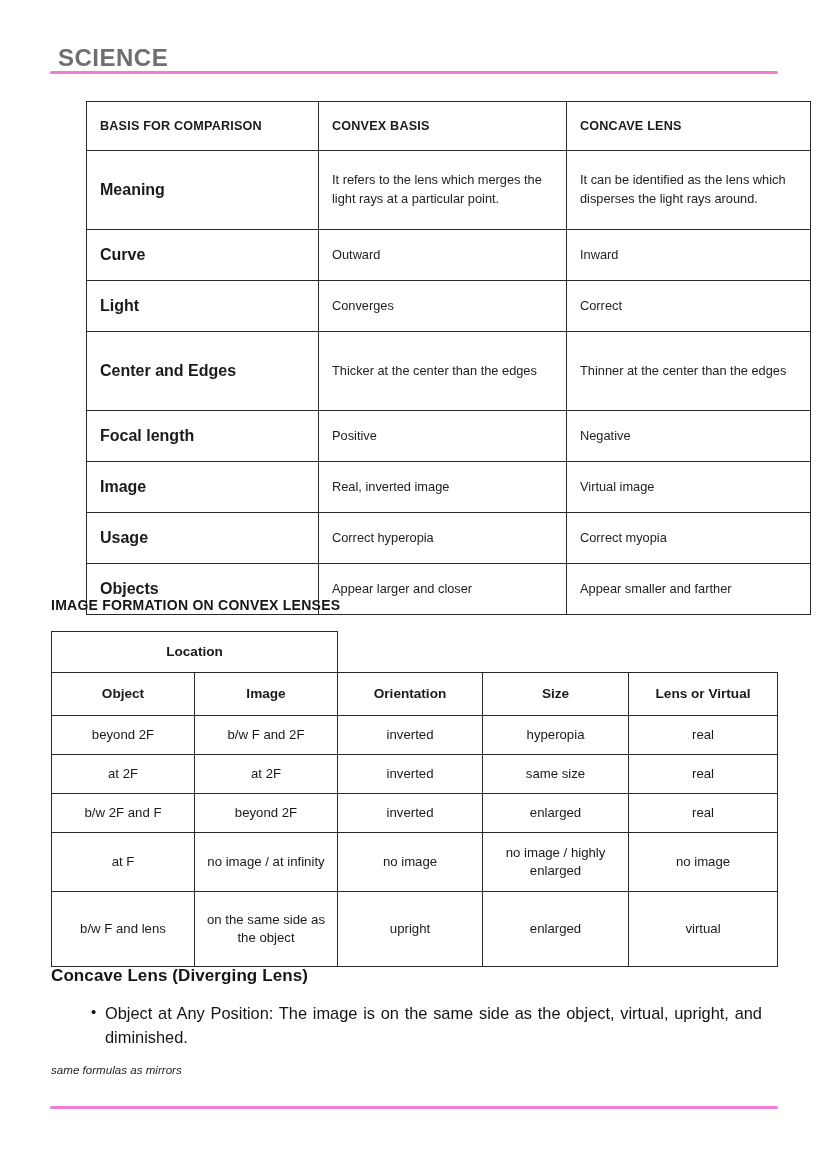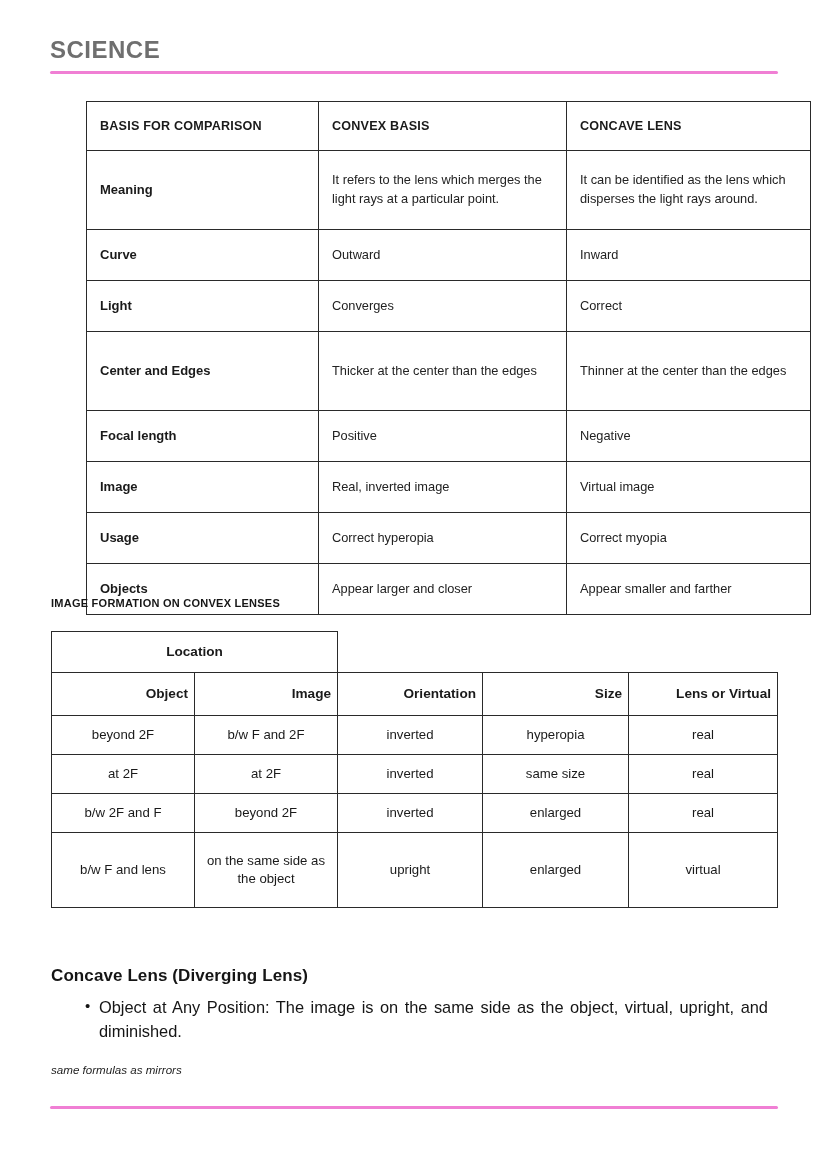--- a/index.html
+++ b/index.html
@@ -28,21 +28,21 @@
   
   .page-title {
     position: absolute;
     left: 50px;
     top: 38px;
     font-size: 24px;
     font-weight: bold;
     letter-spacing: 0.5px;
     color: #6f6f6f;
     line-height: 1;
-    margin: 0;
+    margin: 8px;
   }
   .title-rule {
     position: absolute;
     left: 50px;
     top: 71px;
     width: 728px;
     height: 3px;
     background: #f07fd4;
     border-radius: 2px;
   }
@@ -78,40 +78,40 @@
     text-align: left;
   }
   table.cmp th {
     font-weight: bold;
     font-size: 12.6px;
     letter-spacing: 0.2px;
     height: 26px;
   }
   table.cmp td.k {
     font-weight: bold;
-    font-size: 13px;
+    font-size: 16px;
   }
   table.cmp td.v {
     font-weight: normal;
     color: #222;
   }
   .col-basis { width: 232px; }
   .col-cx    { width: 248px; }
   .col-cc    { width: 244px; }
 
   .row-h  td, .row-h th { height: 24px; }
   .row-tall td { height: 56px; }
   .row-mid  td { height: 28px; }
 
   
   .sub-caption {
     position: absolute;
     left: 51px;
     top: 597px;
-    font-size: 11px;
+    font-size: 14px;
     font-weight: bold;
     letter-spacing: 0.25px;
     color: #161616;
   }
 
   
   .form-wrap {
     position: absolute;
     left: 51px;
     top: 631px;
@@ -139,41 +139,41 @@
     border: none !important;
     background: transparent;
   }
   .fc1 { width: 143px; }
   .fc2 { width: 143px; }
   .fc3 { width: 145px; }
   .fc4 { width: 146px; }
   .fc5 { width: 149px; }
 
   tr.loc-row th.loc { height: 28px; }
-  tr.hdr-row th { height: 30px; text-align: right; }
+  tr.hdr-row th { height: 30px; }
   tr.d-row td { height: 26px; }
   tr.d-row-2 td { height: 46px; }
   tr.d-row-3 td { height: 62px; }
 
   
   .notes {
     position: absolute;
     left: 51px;
     top: 966px;
     width: 727px;
   }
   .notes h2 {
     margin: 0 0 4px 0;
     font-size: 17px;
     font-weight: bold;
     color: #151515;
     letter-spacing: 0.1px;
   }
   .notes ul {
-    margin: 10px;
+    margin: 16px;
     padding: 0 0 0 24px;
     list-style: none;
   }
   .notes li {
     position: relative;
     font-size: 16.4px;
     line-height: 1.45;
     text-align: justify;
     color: #151515;
     padding-left: 14px;
@@ -302,20 +302,27 @@
           <td>same size</td>
           <td>real</td>
         </tr>
         <tr class="d-row">
           <td>b/w 2F and F</td>
           <td>beyond 2F</td>
           <td>inverted</td>
           <td>enlarged</td>
           <td>real</td>
         </tr>
+        <tr class="d-row-2">
+          <td>at F</td>
+          <td>no image / at infinity</td>
+          <td>no image</td>
+          <td>no image / highly enlarged</td>
+          <td>no image</td>
+        </tr>
         <tr class="d-row-3">
           <td>b/w F and lens</td>
           <td>on the same side as the object</td>
           <td>upright</td>
           <td>enlarged</td>
           <td>virtual</td>
         </tr>
       </tbody>
     </table>
   </div>

